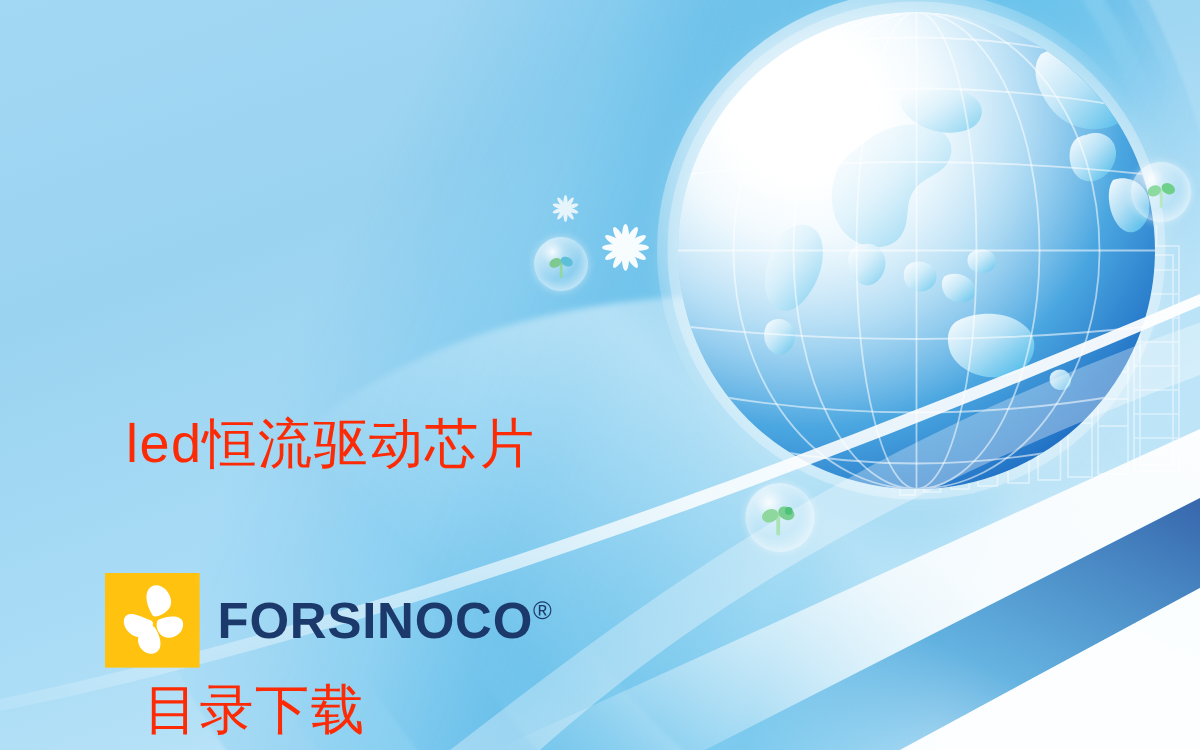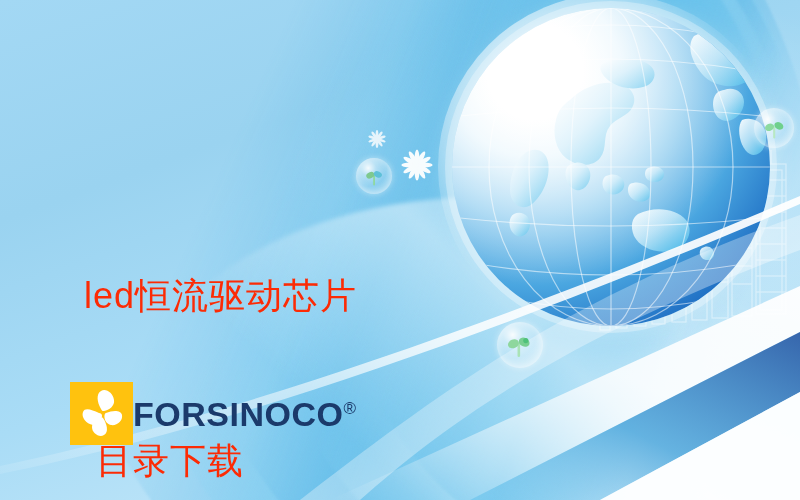--- a/index.html
+++ b/index.html
@@ -168,30 +168,30 @@
     width: 420px;
     color: #fc2b05;
     font-family: "Liberation Sans", sans-serif;
     font-size: 36px;
     line-height: 1.52;
     font-weight: 400;
     letter-spacing: 1px;
     white-space: pre;
   }
   .headline .l1 { display: block; }
-  .headline .l2 { display: block; padding-left: 12px; }
+  .headline .l2 { display: block; padding-left: 12px; margin-top: 12px; }
 
   
   .logo-block {
     position: absolute;
     left: 70px;
     top: 382px;
     display: flex;
     align-items: center;
-    gap: 0;
+    gap: 12px;
   }
   .logo-mark {
     width: 63px;
     height: 63px;
     background: #ffc20e;
     display: block;
     flex: 0 0 auto;
   }
   .logo-text { display: flex; flex-direction: column; justify-content: center; }
   .logo-word {

